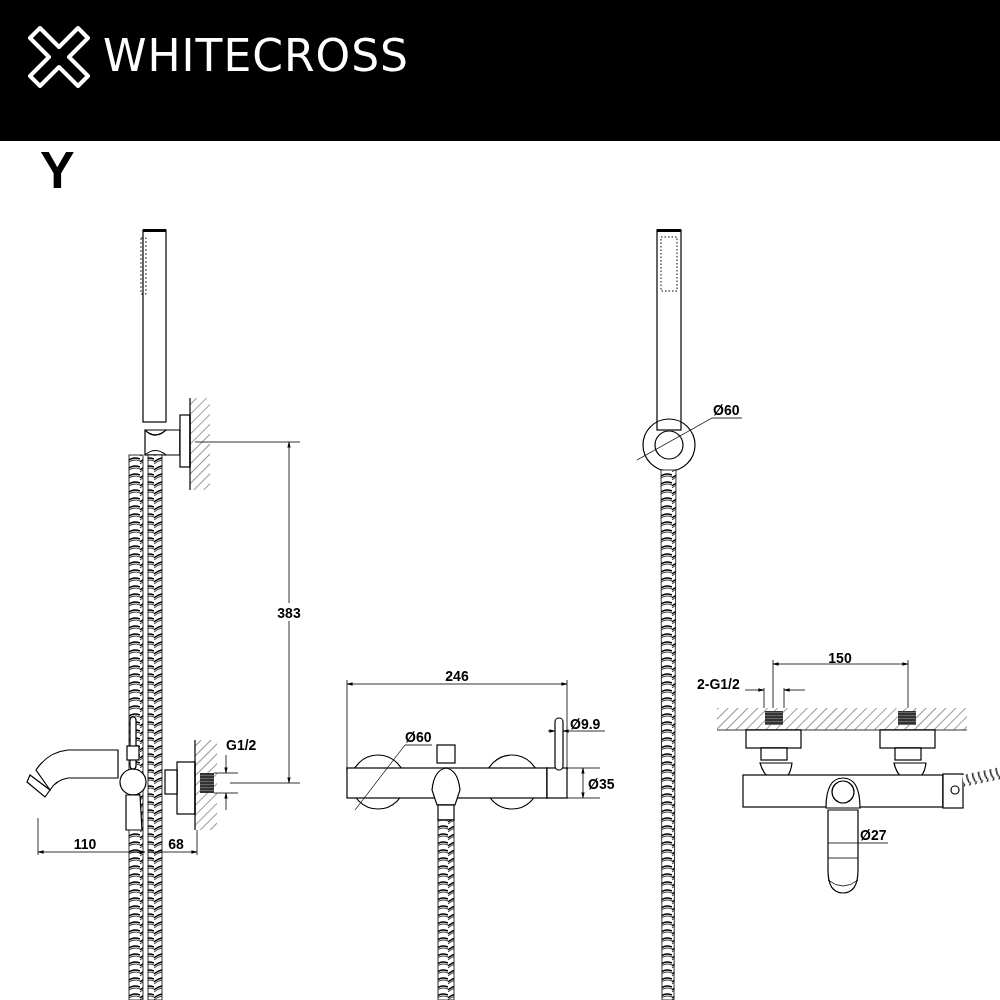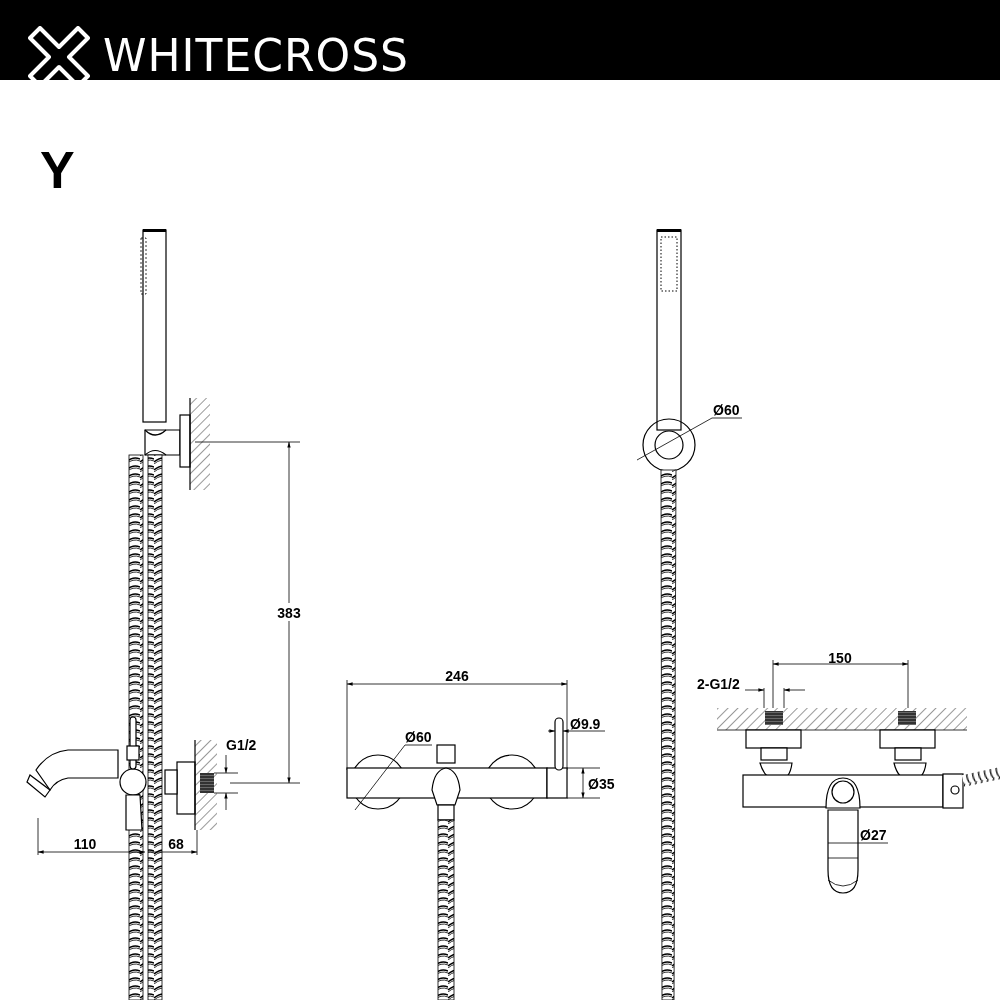--- a/index.html
+++ b/index.html
@@ -1,17 +1,17 @@
 <!DOCTYPE html>
 <html><head>
 <meta charset="utf-8">
 <style>
   html,body{margin:0;padding:0;background:#fff;}
   body{width:1000px;height:1000px;position:relative;overflow:hidden;font-family:"Liberation Sans",sans-serif;}
-  .header{position:absolute;left:0;top:0;width:1000px;height:80px;background:#000;}
+  .header{position:absolute;left:0;top:0;width:1000px;height:141px;background:#000;}
   .logo-icon{position:absolute;left:28px;top:26px;width:62px;height:62px;}
   .brand{position:absolute;left:103px;top:30px;color:#fff;font-size:44px;font-weight:400;letter-spacing:1px;font-family:"DejaVu Sans",sans-serif;line-height:52px;}
   .model{position:absolute;left:40px;top:140px;font-size:52px;font-weight:700;color:#000;font-family:"Liberation Sans",sans-serif;line-height:60px;}
   svg.drawing{position:absolute;left:0;top:0;}
   .dim{font-family:"Liberation Sans",sans-serif;font-weight:700;font-size:14px;fill:#000;}
   .ln{stroke:#000;stroke-width:1.2;fill:none;}
   .thin{stroke:#000;stroke-width:0.8;fill:none;}
   .fillw{stroke:#000;stroke-width:1.2;fill:#fff;}
 </style>
 </head>

